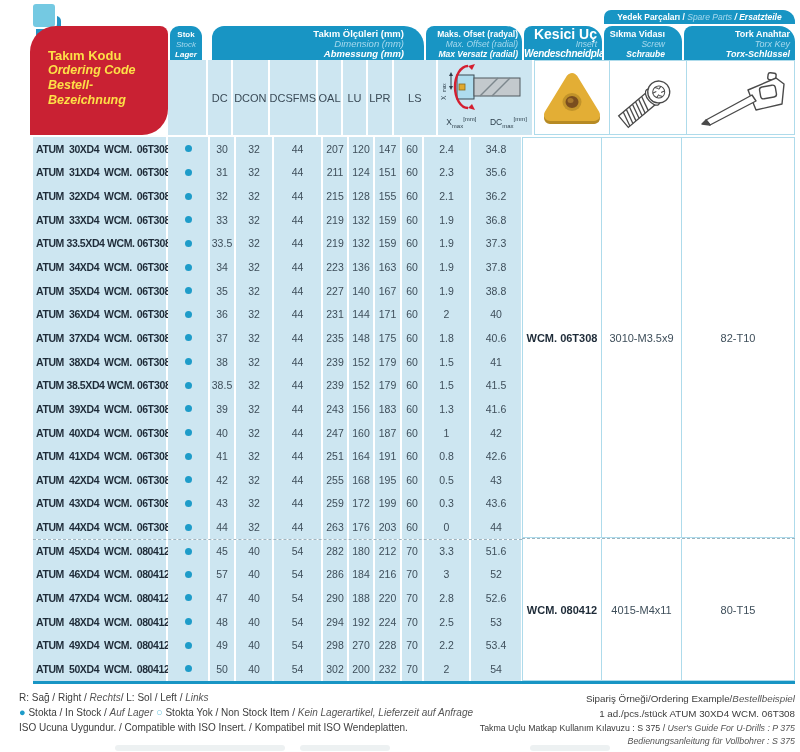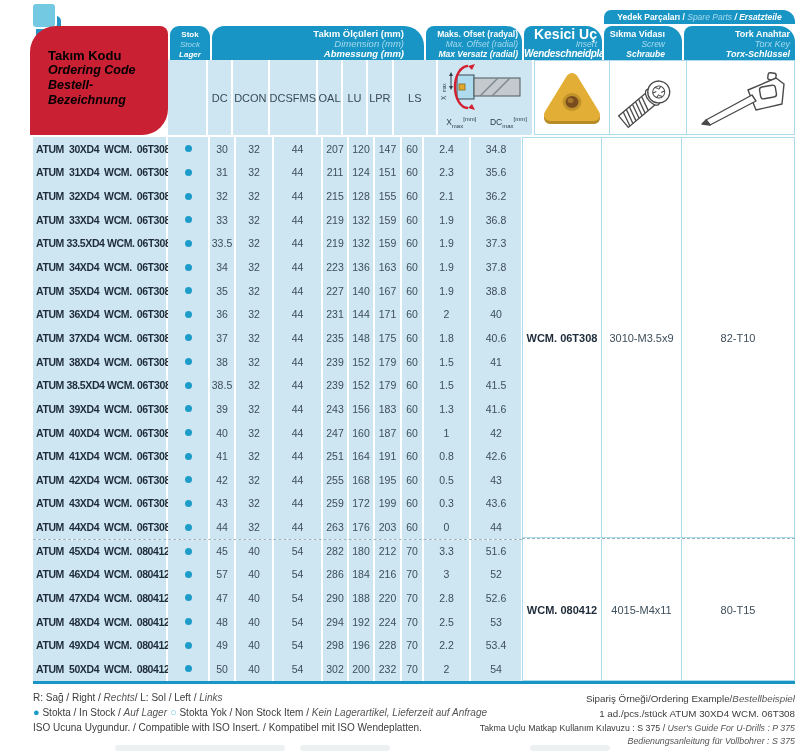--- a/index.html
+++ b/index.html
@@ -6,31 +6,31 @@
   .page{position:relative;width:800px;height:752px;background:#fff;overflow:hidden;
         font-family:"Liberation Sans",sans-serif;-webkit-font-smoothing:antialiased;}
 
   
   .ficon{position:absolute;left:31px;top:2px;width:30px;height:46px;}
   .ficon .back{position:absolute;left:5px;top:14px;width:25px;height:31px;background:#2492c4;border-radius:5px;}
   .ficon .front{position:absolute;left:0;top:0;width:22px;height:23px;background:#74c9e2;border-radius:5px;border:2px solid #fff;}
 
   
   .redbox{position:absolute;left:30px;top:26px;width:138px;height:109px;background:#c92133;
-          border-radius:26px 8px 26px 0;color:#000000;padding:22px 0 0 18px;box-sizing:border-box;}
+          border-radius:26px 8px 26px 0;color:#fde047;padding:22px 0 0 18px;box-sizing:border-box;}
   .redbox .l1{font-weight:bold;font-size:13px;line-height:15px;}
   .redbox .l2,.redbox .l3{font-weight:bold;font-style:italic;font-size:12.5px;line-height:15px;}
 
   .hbox{position:absolute;top:26px;height:34px;background:#1895c4;color:#fff;box-sizing:border-box;
         border-radius:8px 16px 0 0;font-size:8.5px;line-height:10px;text-align:right;padding:3px 6px 0 0;}
   .hbox .tr{font-weight:bold;}
   .hbox .en{font-style:italic;color:#a6d9ee;}
   .hbox .de{font-weight:bold;font-style:italic;}
 
-  .hbox.stok{left:170px;width:40px;text-align:center;padding:4px 0 8px 0;font-size:8px;border-radius:9px 11px 0 0;}
+  .hbox.stok{left:170px;width:32px;text-align:center;padding:4px 0 8px 0;font-size:8px;border-radius:9px 11px 0 0;}
   .hbox.dims{left:212px;width:212px;font-size:9.5px;padding:3px 20px 0 0;border-radius:12px 20px 0 0;}
   .hbox.offs{left:426px;width:96px;padding:3px 4px 0 0;}
   .hbox.inse{left:524px;width:78px;padding:3px 5px 0 0;}
   .hbox.scre{left:604px;width:78px;padding:3px 17px 0 0;}
   .hbox.torx{left:684px;width:111px;padding:3px 5px 0 0;font-size:9px;}
 
   .yedekbar{position:absolute;left:604px;top:10px;width:191px;height:14px;background:#1895c4;color:#fff;
             border-radius:7px 12px 0 0;font-size:8.5px;line-height:14px;text-align:center;}
   .yedekbar .en{font-style:italic;color:#a6d9ee;}
   .yedekbar .de{font-weight:bold;font-style:italic;}
@@ -73,21 +73,21 @@
   .grow.g2{flex:6;border-top:1px dashed #9eb4bf;}
   .gcell{background:#fff;border:1px solid #aedbeb;border-left:none;box-sizing:border-box;display:flex;
          align-items:center;justify-content:center;font-size:11px;color:#3e4e5a;}
   .gcell.first{border-left:1px solid #aedbeb;}
   .gcell.bold{font-weight:bold;color:#1e2b38;}
   .grow.g2 .gcell{border-top:none;}
 
   .bottomline{position:absolute;left:33px;top:681px;width:762px;height:3px;background:#1895c4;}
 
   
-  .footL{position:absolute;left:33px;top:690px;font-size:10px;line-height:15px;color:#3c3c3c;}
+  .footL{position:absolute;left:19px;top:690px;font-size:10px;line-height:15px;color:#3c3c3c;}
   .footL .it{font-style:italic;color:#555;}
   .footL .dotT{color:#1e9cc9;font-size:11px;}
   .footL .dotO{color:#74c9e2;font-size:11px;}
   .footR{position:absolute;right:5px;top:692px;text-align:right;color:#3c3c3c;}
   .footR .r1{font-size:9.8px;line-height:14px;}
   .footR .r2{font-size:9.8px;line-height:15px;}
   .footR .r3{font-size:8.8px;line-height:14px;}
   .footR .r4{font-size:8.8px;line-height:13px;font-style:italic;color:#555;}
   .footR .it{font-style:italic;color:#555;}
 
@@ -538,21 +538,21 @@
         </div>
         <div class="trow">
           <div class="cell c-code code">ATUM  49XD4  WCM.  080412</div>
           <div class="cell c-stok">
             <span class="dot"></span>
           </div>
           <div class="cell c-dc">49</div>
           <div class="cell c-dcon">40</div>
           <div class="cell c-dcsfms">54</div>
           <div class="cell c-oal">298</div>
-          <div class="cell c-lu">196</div>
+          <div class="cell c-lu">270</div>
           <div class="cell c-lpr">228</div>
           <div class="cell c-ls">70</div>
           <div class="cell c-xmax">2.2</div>
           <div class="cell c-dcmax">53.4</div>
         </div>
         <div class="trow">
           <div class="cell c-code code">ATUM  50XD4  WCM.  080412</div>
           <div class="cell c-stok">
             <span class="dot"></span>
           </div>

